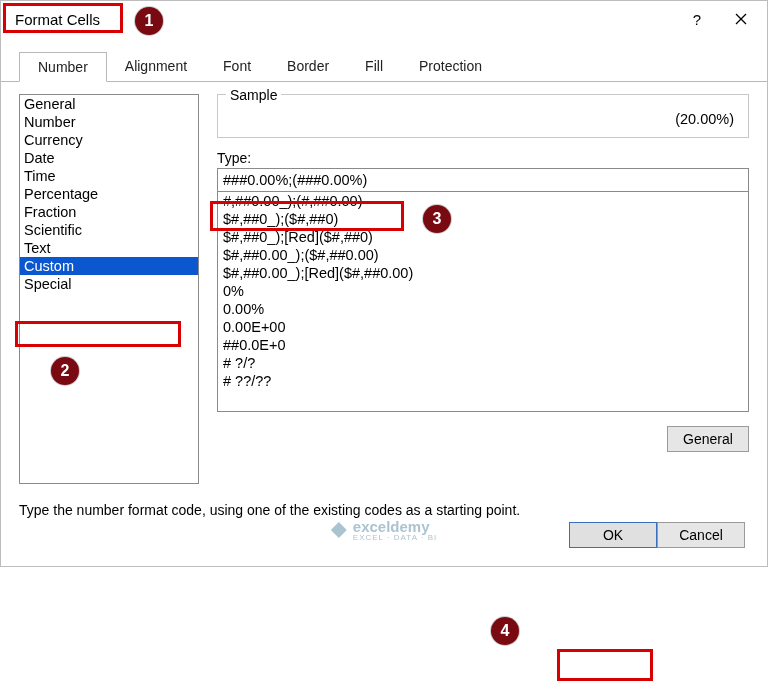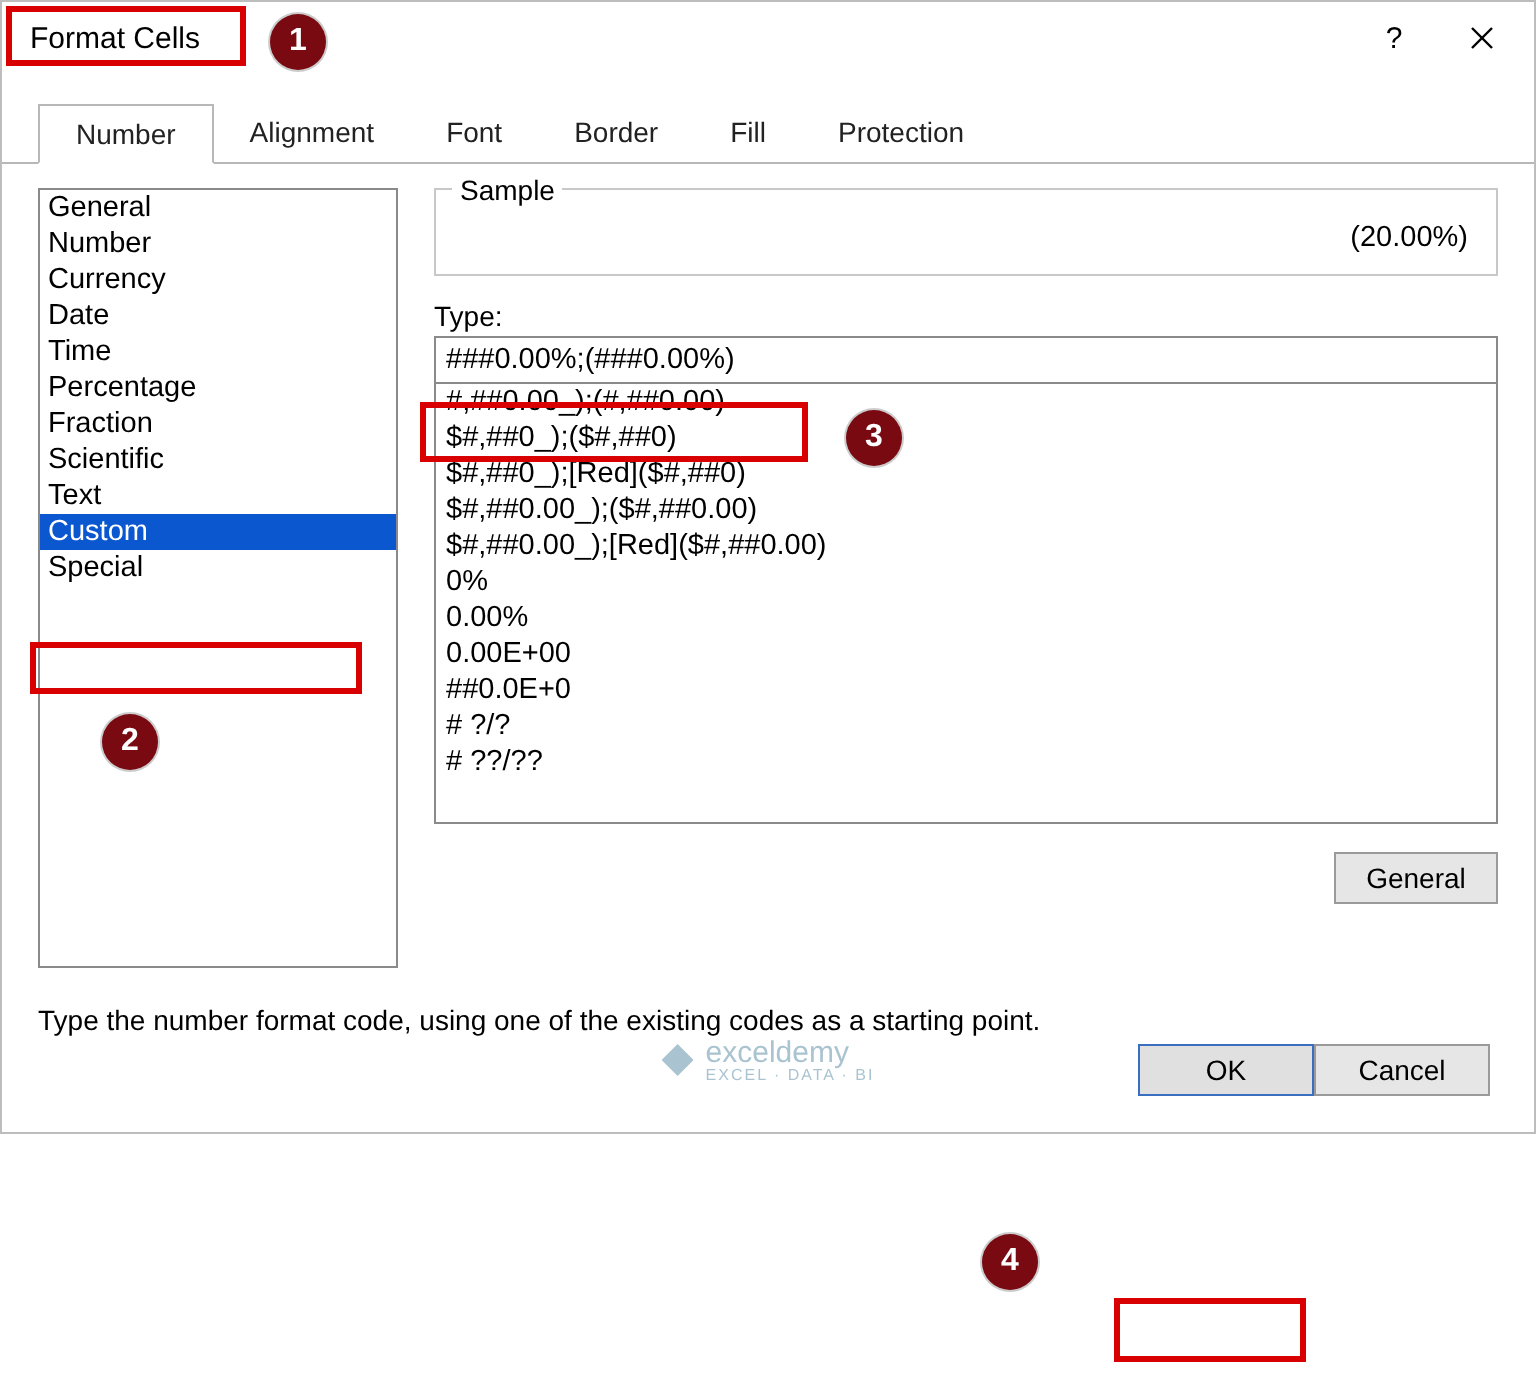--- a/index.html
+++ b/index.html
@@ -192,21 +192,21 @@
     align-items: center;
     gap: 6px;
     opacity: 0.85;
     pointer-events: none;
   }
   .watermark .wm-icon {
     width: 16px; height: 16px;
     background: #9bb9c8;
     clip-path: polygon(50% 0, 100% 50%, 50% 100%, 0 50%);
   }
-  .watermark .wm-main { font-weight: 400; font-size: 15px; margin-top: 36px; }
+  .watermark .wm-main { font-weight: 700; font-size: 15px; margin-top: 36px; }
   .watermark .wm-sub { font-size: 8px; letter-spacing: 1px; display: block; margin-top: -2px; }
 
   
   .listbox::-webkit-scrollbar, .type-list::-webkit-scrollbar { width: 17px; }
   .listbox::-webkit-scrollbar-track, .type-list::-webkit-scrollbar-track { background: #f0f0f0; }
   .listbox::-webkit-scrollbar-thumb, .type-list::-webkit-scrollbar-thumb { background: #c6c6c6; }
   .listbox::-webkit-scrollbar-button, .type-list::-webkit-scrollbar-button {
     background: #f0f0f0; height: 17px;
   }
 </style>

